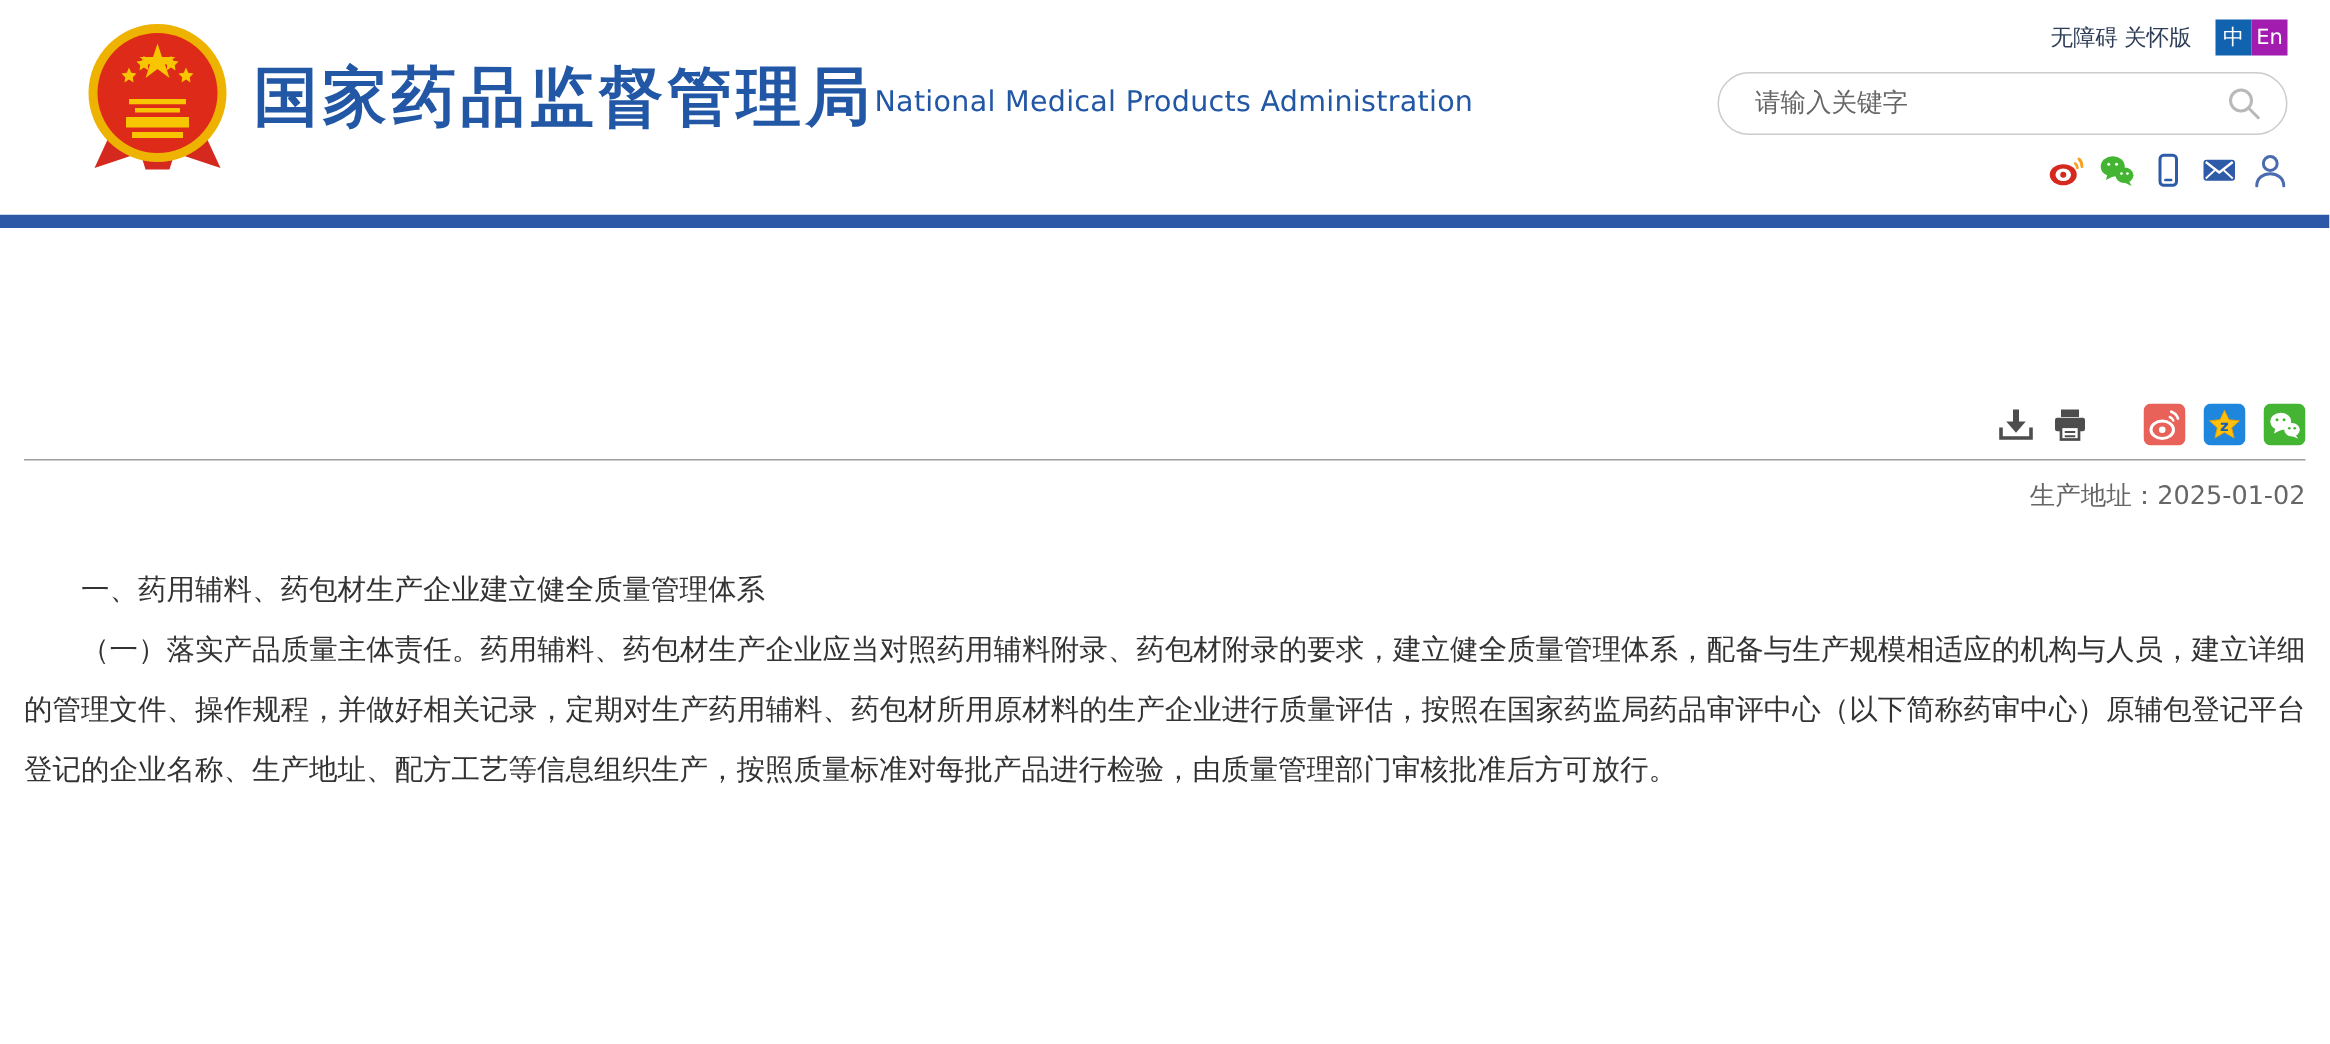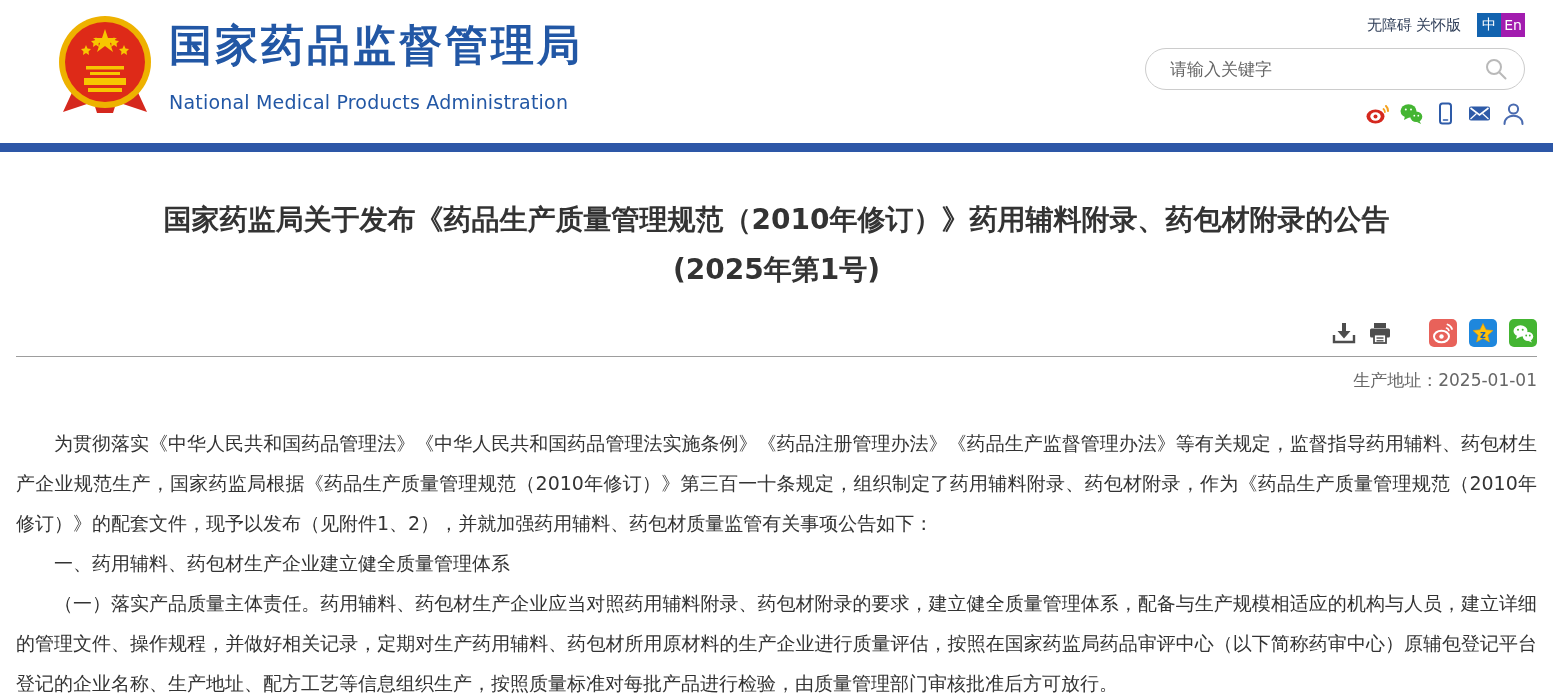--- a/index.html
+++ b/index.html
@@ -6,21 +6,21 @@
   html,body { margin:0; padding:0; background:#fff; }
   body { font-family:"DejaVu Sans","Liberation Sans",sans-serif; color:#333; }
   .page { width:1553px; margin:0 auto; background:#fff; }
 
   
   .header { height:143px; background:#fff; position:relative; }
   .header-inner { display:flex; justify-content:space-between; align-items:flex-start;
                   padding:10px 28px 0 55px; height:100%; }
   .brand { display:flex; align-items:center; gap:14px; margin-top:4px; }
   .emblem { width:100px; height:104px; flex:0 0 auto; }
-  .brand-text { display:flex; flex-direction:column; }
+  .brand-text { display:flex; flex-direction:row; }
   .brand-cn { font-size:43px; font-weight:bold; color:#2257a5; letter-spacing:3px; line-height:1.25; }
   .brand-en { font-size:19px; color:#2257a5; margin-top:18px; letter-spacing:0.2px; }
 
   .header-right { display:flex; flex-direction:column; align-items:flex-end; width:395px; }
   .top-links { display:flex; align-items:center; gap:4px; height:26px; margin-top:2px; }
   .top-link { font-size:15px; color:#2f3e58; text-decoration:none; cursor:pointer; }
   .lang { display:flex; margin-left:12px; }
   .lang-btn { width:24px; height:24px; display:flex; align-items:center; justify-content:center;
               font-size:14px; color:#fff; cursor:pointer; }
   .lang-zh { background:#1263af; }
@@ -141,22 +141,21 @@
       </div>
 
     </div>
   </header>
 
   <div class="blue-bar"></div>
 
   <main class="article">
 
     <h1 class="title">
-      <span>国家药监局关于发布《药品生产质量管理规范（2010年修订）》药用辅料附录、药包材附录的公告</span><br>
-      <span>(2025年第1号)</span>
+      <br>
     </h1>
 
     <div class="tools">
       <svg class="tool-btn" viewBox="0 0 26 26">
         <rect x="11" y="3" width="4" height="9" fill="#4d4d4d"></rect>
         <polygon points="6.5,11 19.5,11 13,18.5" fill="#4d4d4d"></polygon>
         <path d="M3,15 v7 h20 v-7" fill="none" stroke="#4d4d4d" stroke-width="2.4"></path>
       </svg>
       <svg class="tool-btn" viewBox="0 0 26 26">
         <rect x="7" y="3" width="12" height="5" fill="#4d4d4d"></rect>
@@ -187,23 +186,22 @@
         <ellipse cx="19" cy="17.5" rx="5.2" ry="4.5" fill="#fff"></ellipse>
         <polygon points="21.5,21 23,23.5 19,21.7" fill="#fff"></polygon>
         <circle cx="17.2" cy="16.5" r="0.9" fill="#44b532"></circle>
         <circle cx="20.8" cy="16.5" r="0.9" fill="#44b532"></circle>
       </svg>
     </div>
 
     <hr class="rule">
 
     <div class="pubdate">
-      <span>生产地址：</span><span>2025-01-01</span>
+      <span>生产地址：</span><span>2025-01-02</span>
     </div>
 
     <div class="content">
-      <p>为贯彻落实《中华人民共和国药品管理法》《中华人民共和国药品管理法实施条例》《药品注册管理办法》《药品生产监督管理办法》等有关规定，监督指导药用辅料、药包材生产企业规范生产，国家药监局根据《药品生产质量管理规范（2010年修订）》第三百一十条规定，组织制定了药用辅料附录、药包材附录，作为《药品生产质量管理规范（2010年修订）》的配套文件，现予以发布（见附件1、2），并就加强药用辅料、药包材质量监管有关事项公告如下：</p>
       <p>一、药用辅料、药包材生产企业建立健全质量管理体系</p>
       <p>（一）落实产品质量主体责任。药用辅料、药包材生产企业应当对照药用辅料附录、药包材附录的要求，建立健全质量管理体系，配备与生产规模相适应的机构与人员，建立详细的管理文件、操作规程，并做好相关记录，定期对生产药用辅料、药包材所用原材料的生产企业进行质量评估，按照在国家药监局药品审评中心（以下简称药审中心）原辅包登记平台登记的企业名称、生产地址、配方工艺等信息组织生产，按照质量标准对每批产品进行检验，由质量管理部门审核批准后方可放行。</p>
     </div>
 
   </main>
 </div>
 
 </body></html>

